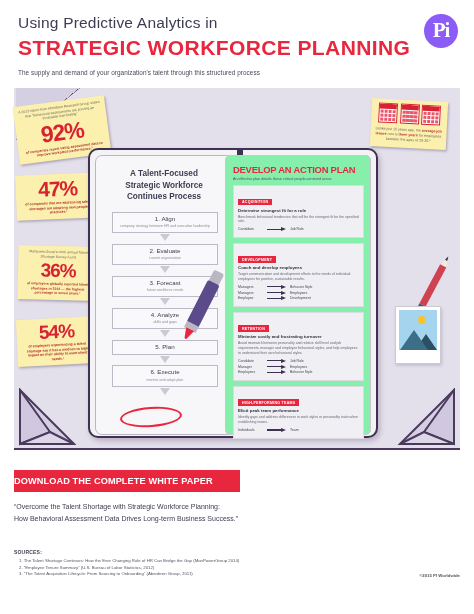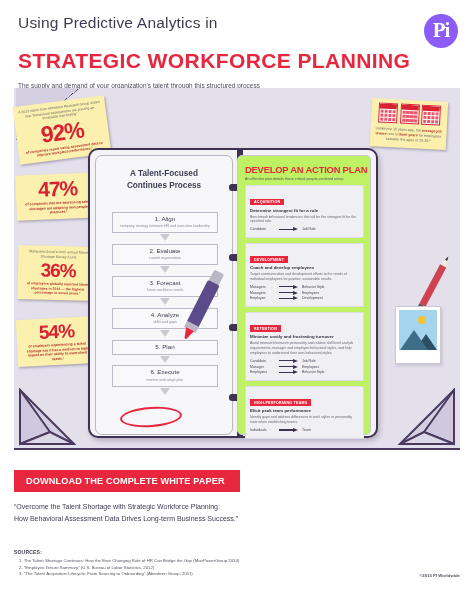--- a/index.html
+++ b/index.html
@@ -12,21 +12,21 @@
   }
 
   
   .header { position: relative; padding: 14px 23px 0 18px; height: 86px; }
   .hdr-line1 {
     font-size: 15.5px; color: #3d3d52; font-weight: 400;
     letter-spacing: .2px; line-height: 1.1;
   }
   .hdr-line2 {
     font-size: 21px; color: #e8273f; font-weight: 700;
-    letter-spacing: .4px; line-height: 1.15; margin-top: 18px;
+    letter-spacing: .4px; line-height: 1.15; margin-top: 5px;
   }
   .hdr-sub {
     font-size: 6.4px; color: #4a4a5c; margin-top: 9px;
     letter-spacing: .05px;
   }
   .pi-logo {
     position: absolute; right: 16px; top: 14px;
     width: 34px; height: 34px; border-radius: 50%;
     background: #8b5cf6;
     display: flex; align-items: center; justify-content: center;
@@ -159,22 +159,22 @@
   }
   .page-left {
     position: absolute; left: 5px; top: 5px;
     width: 138px; height: 280px;
     background: #f7f7f9;
     border: 1.4px solid #b9b7c4;
     border-radius: 7px;
   }
   .page-right {
     position: absolute; right: 5px; top: 5px;
-    width: 134px; height: 280px;
-    background: #bef264;
+    width: 146px; height: 280px;
+    background: #86efac;
     border: 1.4px solid #c9c7d2;
     border-radius: 5px;
   }
   
   .binding {
     position: absolute; left: 147px; top: 0; width: 6px; height: 100%;
     background: #3f3152;
   }
   .clip {
     position: absolute; left: 139px;
@@ -347,21 +347,21 @@
 
   
   .cta-bar {
     position: absolute; left: 14px; top: 470px;
     width: 226px; height: 22px;
     background: #e8273f;
     display: flex; align-items: center;
   }
   .cta-bar span {
     color: #fff; font-size: 9.2px; font-weight: 700;
-    letter-spacing: .1px; padding-left: 12px;
+    letter-spacing: .1px; padding-left: 0;
   }
   .quote {
     position: absolute; left: 14px; top: 501px; width: 300px;
     font-size: 7px; color: #3d3d52; line-height: 1.65;
   }
 
   
   .sources {
     position: absolute; left: 14px; top: 549px; width: 330px;
   }
@@ -489,20 +489,21 @@
     </div>
   </div>
   <div class="tenure-txt"><span>Unlike just 10 years ago, the </span><b>average job tenure</b><span> now is </span><b>three years</b><span> for employees between the ages of 25-35.²</span></div>
 </div>
 
 <div class="notebook">
 
   <div class="page-left">
     <div class="proc-title">
       <div>A Talent-Focused</div>
+      <div>Strategic Workforce</div>
       <div>Continues Process</div>
     </div>
 
     <div class="steps">
       <div class="step">
         <div class="step-name">1. Align</div>
         <div class="step-desc">company strategy between HR and executive leadership</div>
       </div>
       <div class="step">
         <div class="step-name">2. Evaluate</div>

